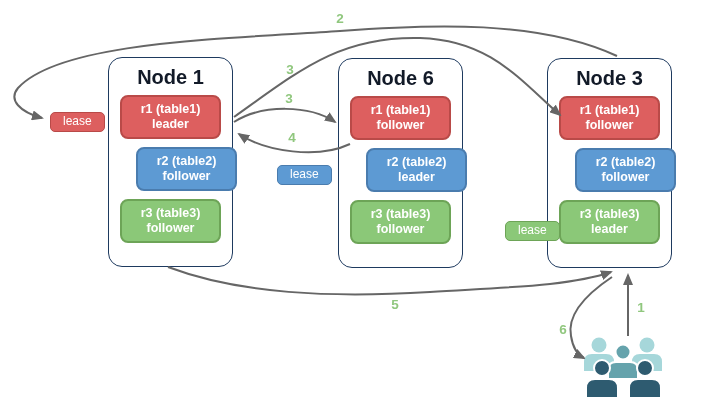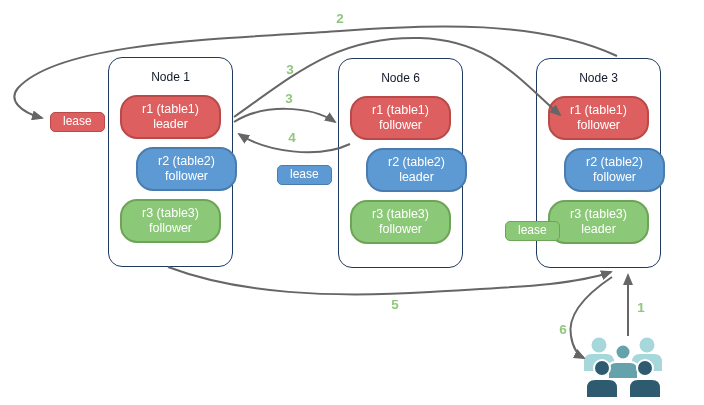--- a/index.html
+++ b/index.html
@@ -9,27 +9,27 @@
   }
   
   .node{
     position:absolute;box-sizing:border-box;
     width:125px;height:210px;background:#ffffff;
     border:1.5px solid var(--node-border);border-radius:14px;
     display:flex;flex-direction:column;align-items:center;
     padding:9px 11px 11px;z-index:1;
   }
   .node-title{
-    font-size:12px;font-weight:normal;color:var(--title-color);
+    font-size:20px;font-weight:bold;color:var(--title-color);
     margin:2px 0 9px;line-height:17px;
   }
   .replica{
-    box-sizing:border-box;width:101px;height:55px;border-radius:17px;
+    box-sizing:border-box;width:101px;height:55px;border-radius:8px;
     display:flex;flex-direction:column;align-items:center;justify-content:center;
-    color:#ffffff;font-size:12.5px;line-height:15px;margin-bottom:8px;
+    color:#ffffff;font-size:12.5px;line-height:15px;margin-bottom:8px;font-weight:bold;
   }
   .replica:last-child{margin-bottom:12px;}
   .replica.red{background:var(--red-fill);border:2px solid var(--red-stroke);}
   .replica.blue{background:var(--blue-fill);border:2px solid var(--blue-stroke);margin-left:32px;}
   .replica.green{background:var(--green-fill);border:2px solid var(--green-stroke);}
   
   .lease{
     position:absolute;box-sizing:border-box;height:20px;border-radius:5px;
     color:#ffffff;font-size:12px;line-height:17px;text-align:center;
     z-index:4;padding:0 12px;
@@ -98,21 +98,21 @@
     <div class="replica blue">
       <span>r2 (table2)</span>
       <span>leader</span>
     </div>
     <div class="replica green">
       <span>r3 (table3)</span>
       <span>follower</span>
     </div>
   </div>
 
-  <div class="node" style="left:536px;top:58px;">
+  <div class="node" style="left:547px;top:58px;">
     <div class="node-title">Node 3</div>
     <div class="replica red">
       <span>r1 (table1)</span>
       <span>follower</span>
     </div>
     <div class="replica blue">
       <span>r2 (table2)</span>
       <span>follower</span>
     </div>
     <div class="replica green">

